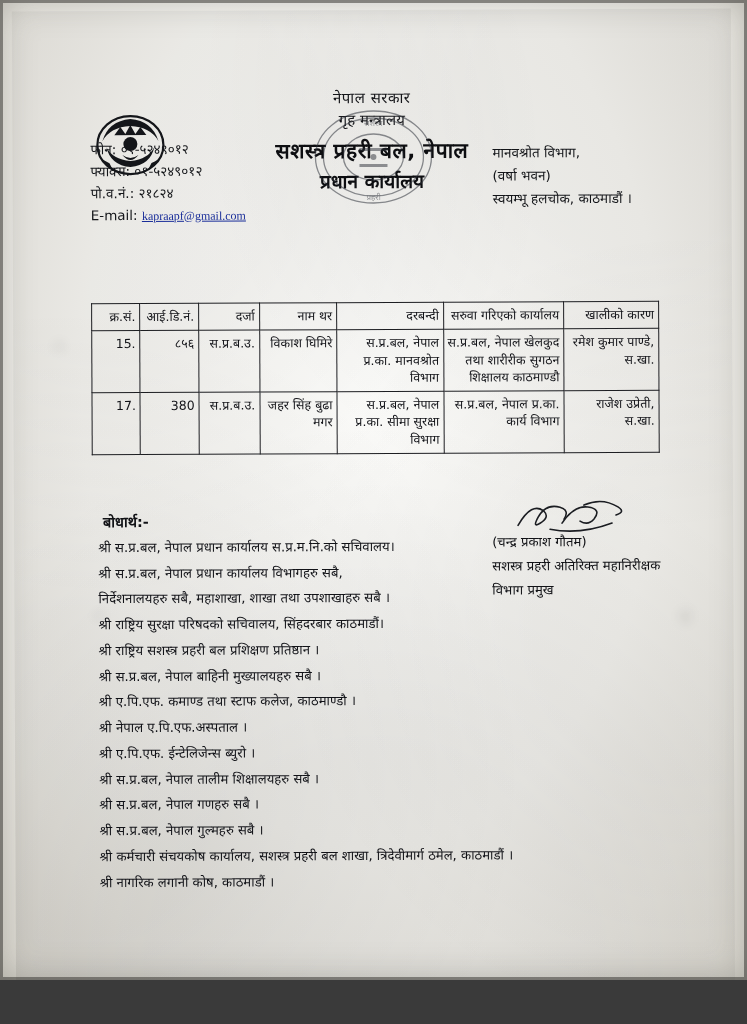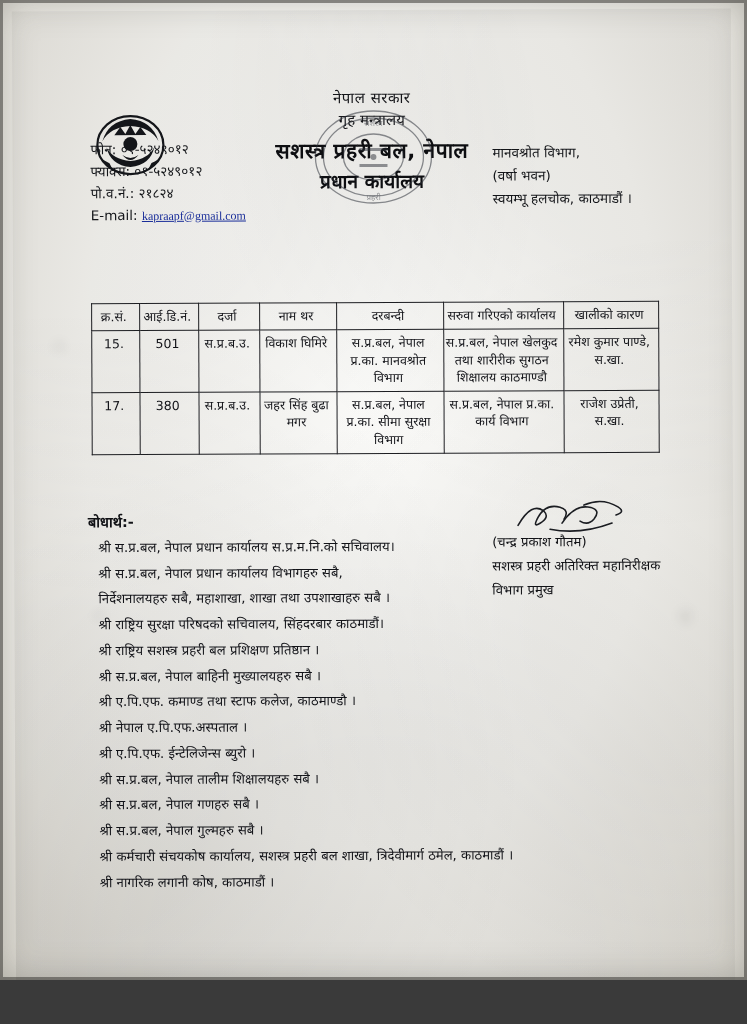--- a/index.html
+++ b/index.html
@@ -148,36 +148,36 @@
     border-collapse: collapse;
     width: 100%;
     font-size: 12.5px;
     color: #121318;
   }
   table.doc th, table.doc td {
     border: 1px solid #1d1e22;
     padding: 4px 4px 5px 0;
     vertical-align: top;
     line-height: 1.38;
-    text-align: center;
+    text-align: right;
     font-weight: normal;
   }
   table.doc th { font-weight: normal; }
   .c0 { width: 44px; }
   .c1 { width: 54px; }
   .c2 { width: 56px; }
   .c3 { width: 74px; }
   .c4 { width: 104px; }
   .c5 { width: 118px; }
   .c6 { width: 92px; margin-left: 22px; }
 
   
   .note-head {
     position: absolute;
-    left: 74px;
+    left: 89px;
     top: 500px;
     font-size: 14.5px;
     font-weight: bold;
     color: #101115;
     z-index: 5;
   }
   .dist {
     position: absolute;
     left: 84px;
     top: 524px;
@@ -303,21 +303,21 @@
             <th class="c2">दर्जा</th>
             <th class="c3">नाम थर</th>
             <th class="c4">दरबन्दी</th>
             <th class="c5">सरुवा गरिएको कार्यालय</th>
             <th class="c6">खालीको कारण</th>
           </tr>
         </thead>
         <tbody>
           <tr>
             <td>15.</td>
-            <td>501</td>
+            <td>८५६</td>
             <td>स.प्र.ब.उ.</td>
             <td>विकाश घिमिरे</td>
             <td>स.प्र.बल, नेपाल प्र.का. मानवश्रोत विभाग</td>
             <td>स.प्र.बल, नेपाल खेलकुद तथा शारीरीक सुगठन शिक्षालय काठमाण्डौ</td>
             <td>रमेश कुमार पाण्डे, स.खा.</td>
           </tr>
           <tr>
             <td>17.</td>
             <td>380</td>
             <td>स.प्र.ब.उ.</td>

